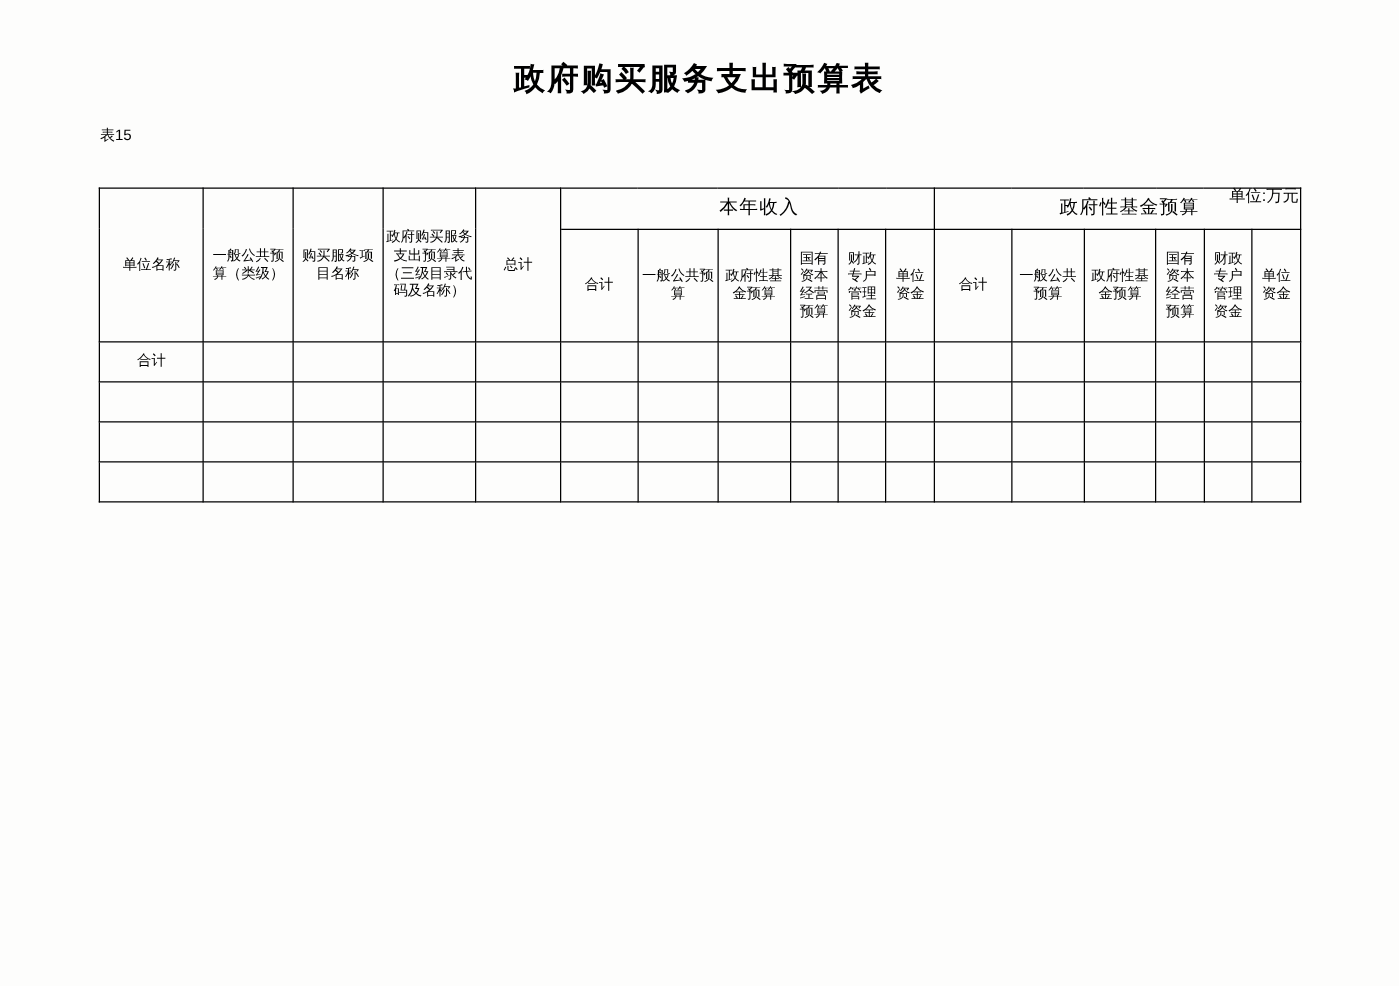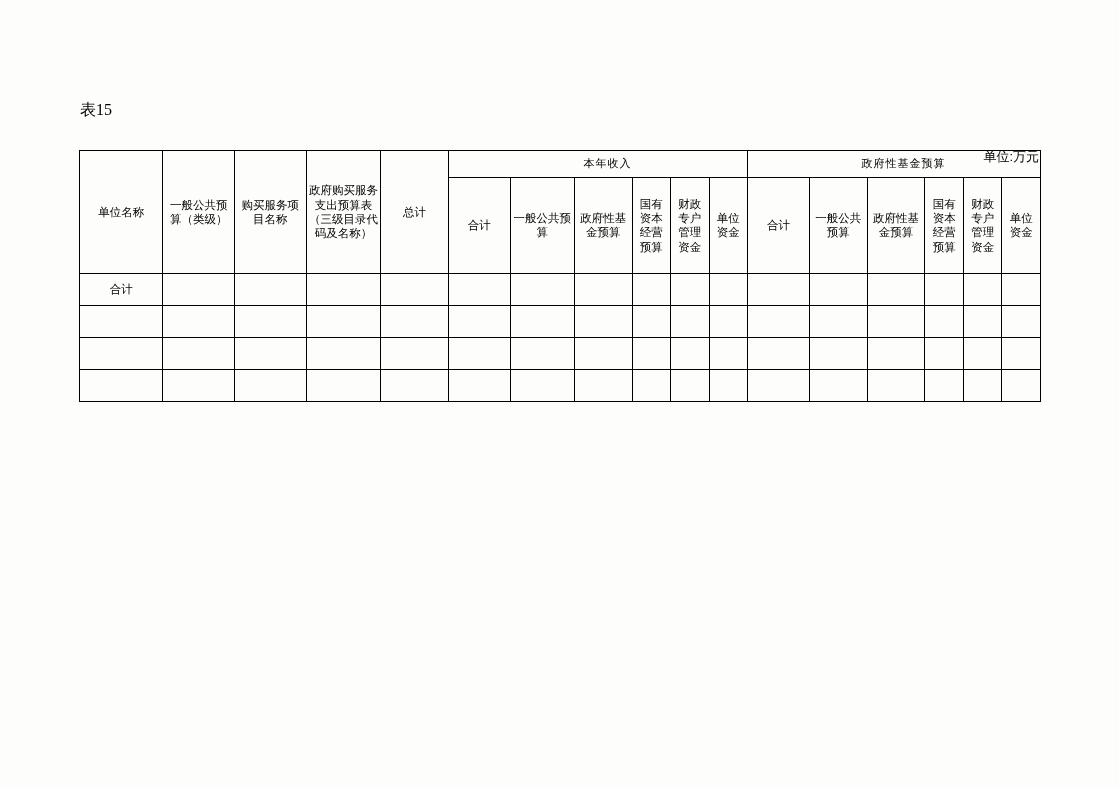--- a/index.html
+++ b/index.html
@@ -30,22 +30,22 @@
     text-align: center;
     font-size: 25px;
     font-weight: bold;
     letter-spacing: 2px;
     font-family: "Liberation Sans", "DejaVu Sans", sans-serif;
   }
   .sheet-no {
     position: absolute;
     top: 100px;
     left: 80px;
-    font-size: 16px;
-    font-family: Liberation Serif, serif;
+    font-size: 12px;
+    font-family: Liberation Sans, sans-serif;
   }
   .unit-name {
     position: absolute;
     top: 128px;
     left: 80px;
     font-size: 13px;
     font-family: "Liberation Sans", "DejaVu Sans", sans-serif;
   }
   .unit-measure {
     position: absolute;
@@ -69,36 +69,37 @@
     border: 1px solid #000000;
     font-size: 11.5px;
     font-weight: normal;
     text-align: center;
     vertical-align: middle;
     padding: 1px 2px;
     line-height: 1.25;
     word-break: break-all;
   }
   table.budget th.group {
-    font-size: 11px;
+    font-size: 15px;
     letter-spacing: 1px;
     padding-left: 21px;
   }
   table.budget th.tall {
     height: 120px;
   }
   table.budget td.datacell {
     height: 29px;
   }
 </style>
 </head>
 <body>
 
 <div class="page">
 
+  <div class="title">政府购买服务支出预算表</div>
 
   <div class="sheet-no">表15</div>
 
 
   <div class="unit-measure">单位:万元</div>
 
   <table class="budget">
     <colgroup>
       <col style="width:78px">
       <col style="width:67px">

